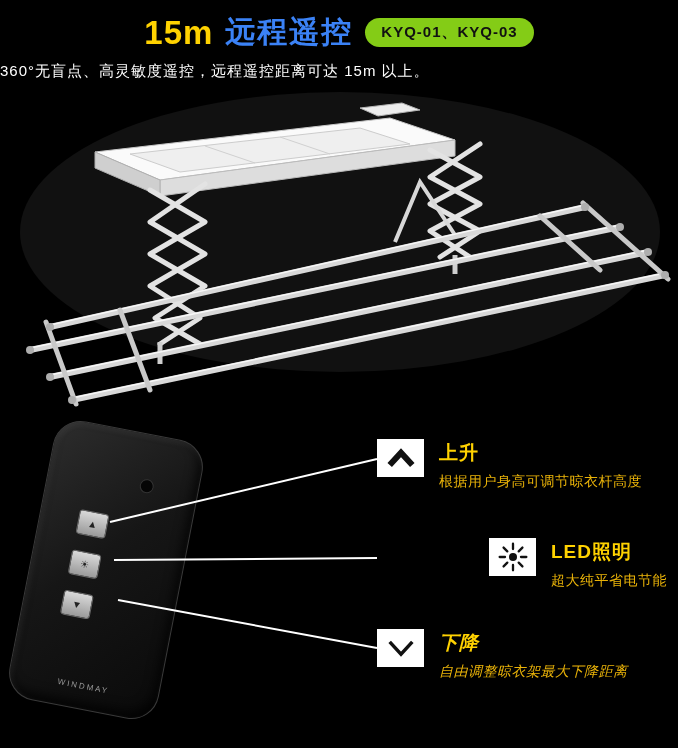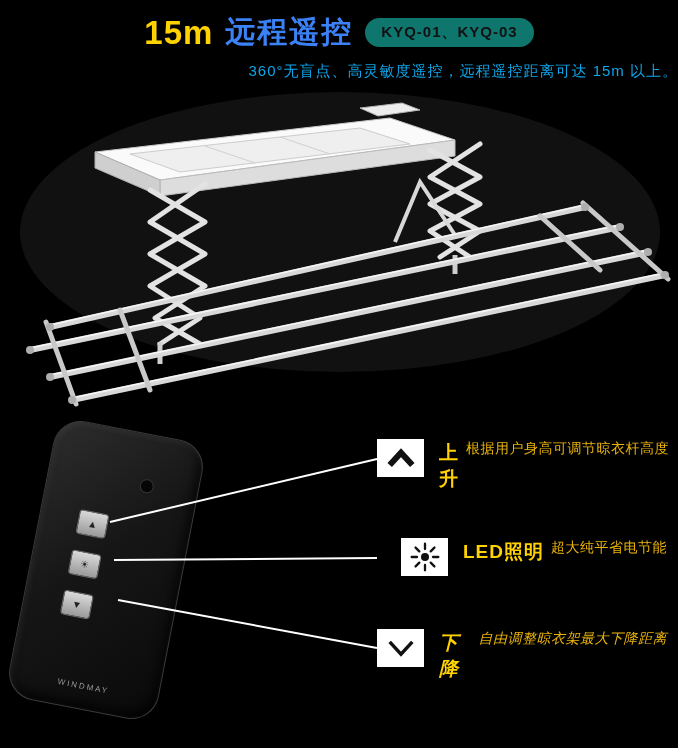--- a/index.html
+++ b/index.html
@@ -5,24 +5,24 @@
   html,body{margin:0;padding:0;background:#000;}
   #stage{
     position:relative;width:678px;height:748px;background:#000;overflow:hidden;
     font-family:"Liberation Sans",sans-serif;color:#fff;
   }
   
   .header{position:absolute;top:12px;left:0;width:100%;text-align:center;}
   .title-row{display:inline-flex;align-items:center;gap:12px;}
   .title-hl{color:#ffd200;font-size:33px;font-weight:bold;letter-spacing:1px;}
   .title-rest{color:#3b82f6;font-size:30px;font-weight:bold;letter-spacing:2px;}
-  .badge{background:#0f766e;color:#111;font-weight:bold;font-size:15px;
+  .badge{background:#84cc16;color:#111;font-weight:bold;font-size:15px;
          padding:5px 16px;border-radius:16px;letter-spacing:1px;}
-  .subtitle{position:absolute;top:62px;left:0;width:100%;text-align:right;
-            font-size:15px;color:#0ea5e9;letter-spacing:1px;}
+  .subtitle{position:absolute;top:62px;left:0;width:100%;text-align:left;
+            font-size:15px;color:#ffffff;letter-spacing:1px;}
   
   .figure{position:absolute;top:92px;left:0;}
   
   .remote{
     position:absolute;left:30px;top:428px;width:150px;height:282px;
     border-radius:28px;transform:rotate(11deg);
     background:linear-gradient(135deg,#2d2d2d 0%,#161616 45%,#0a0a0a 100%);
     border:1px solid #3a3a3a;
     box-shadow:inset 2px 2px 6px rgba(255,255,255,.08), inset -4px -6px 12px rgba(0,0,0,.8);
   }
@@ -35,21 +35,21 @@
   .rc-btn-1{top:86px;} .rc-btn-2{top:127px;} .rc-btn-3{top:168px;}
   .rc-brand{position:absolute;bottom:18px;left:0;width:100%;text-align:center;
             font-size:8px;color:#9a9a9a;letter-spacing:2px;}
   
   .connectors{position:absolute;top:0;left:0;pointer-events:none;}
   
   .feature{position:absolute;left:377px;display:flex;gap:15px;align-items:flex-start;width:290px;}
   .feature-1{top:439px;} .feature-2{top:538px;justify-content:flex-end;} .feature-3{top:629px;font-style:italic;}
   .icon-box{width:47px;height:38px;background:#ffffff;flex:0 0 auto;
             display:flex;align-items:center;justify-content:center;}
-  .f-text{display:flex;flex-direction:row;gap:7px;padding-top:1px;}
+  .f-text{display:flex;flex-direction:column;gap:7px;padding-top:1px;}
   .f-title{color:#ffd200;font-size:19px;font-weight:bold;letter-spacing:1px;}
   .f-desc{color:#eab308;font-size:14px;letter-spacing:.5px;white-space:nowrap;}
 </style>
 </head>
 <body>
 
 <div id="stage">
 
   <div class="header">
     <div class="title-row">

